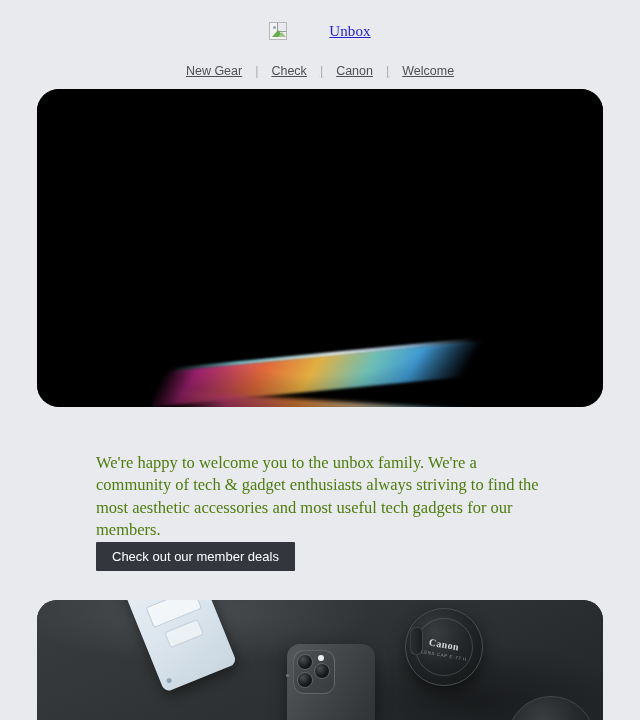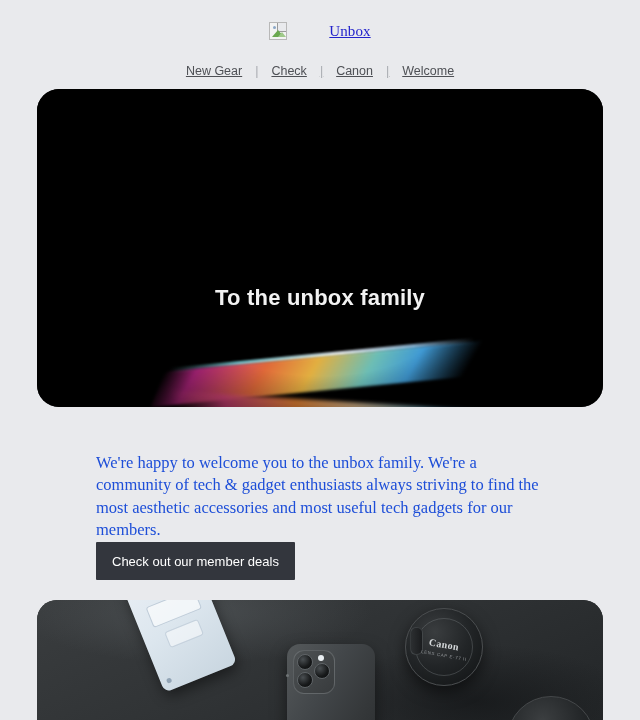--- a/index.html
+++ b/index.html
@@ -212,29 +212,29 @@
 
   
   .copy {
     position: absolute;
     left: 96px;
     top: 435px;
     width: 452px;
     font-family: "Liberation Serif", serif;
     font-size: 16.5px;
     line-height: 22.6px;
-    color: #1d4ed8;
+    color: #4d7c0f;
   }
 
   
   .cta {
     position: absolute;
     left: 96px;
     top: 542px;
-    height: 38px;
+    height: 29px;
     padding: 0 16px;
     display: inline-flex;
     align-items: center;
     justify-content: center;
     background: #33363d;
     color: #ffffff;
     font-size: 13px;
     border: none;
     border-radius: 1px;
     cursor: pointer;
@@ -446,21 +446,20 @@
 <div class="hero">
 
   <div class="prism-wrap">
     <div class="prism-edge"></div>
     <div class="prism-top"></div>
     <div class="prism-bot"></div>
 
   </div>
   <div class="prism-vignette"></div>
 
-  <div class="hero-sub">To the unbox family</div>
 
 </div>
 
 <p class="copy">We're happy to welcome you to the unbox family. We're a community of tech &amp; gadget enthusiasts always striving to find the most aesthetic accessories and most useful tech gadgets for our members.</p>
 
 <button class="cta">Check out our member deals</button>
 
 <div class="photo">
   <div class="desk"></div>
 

